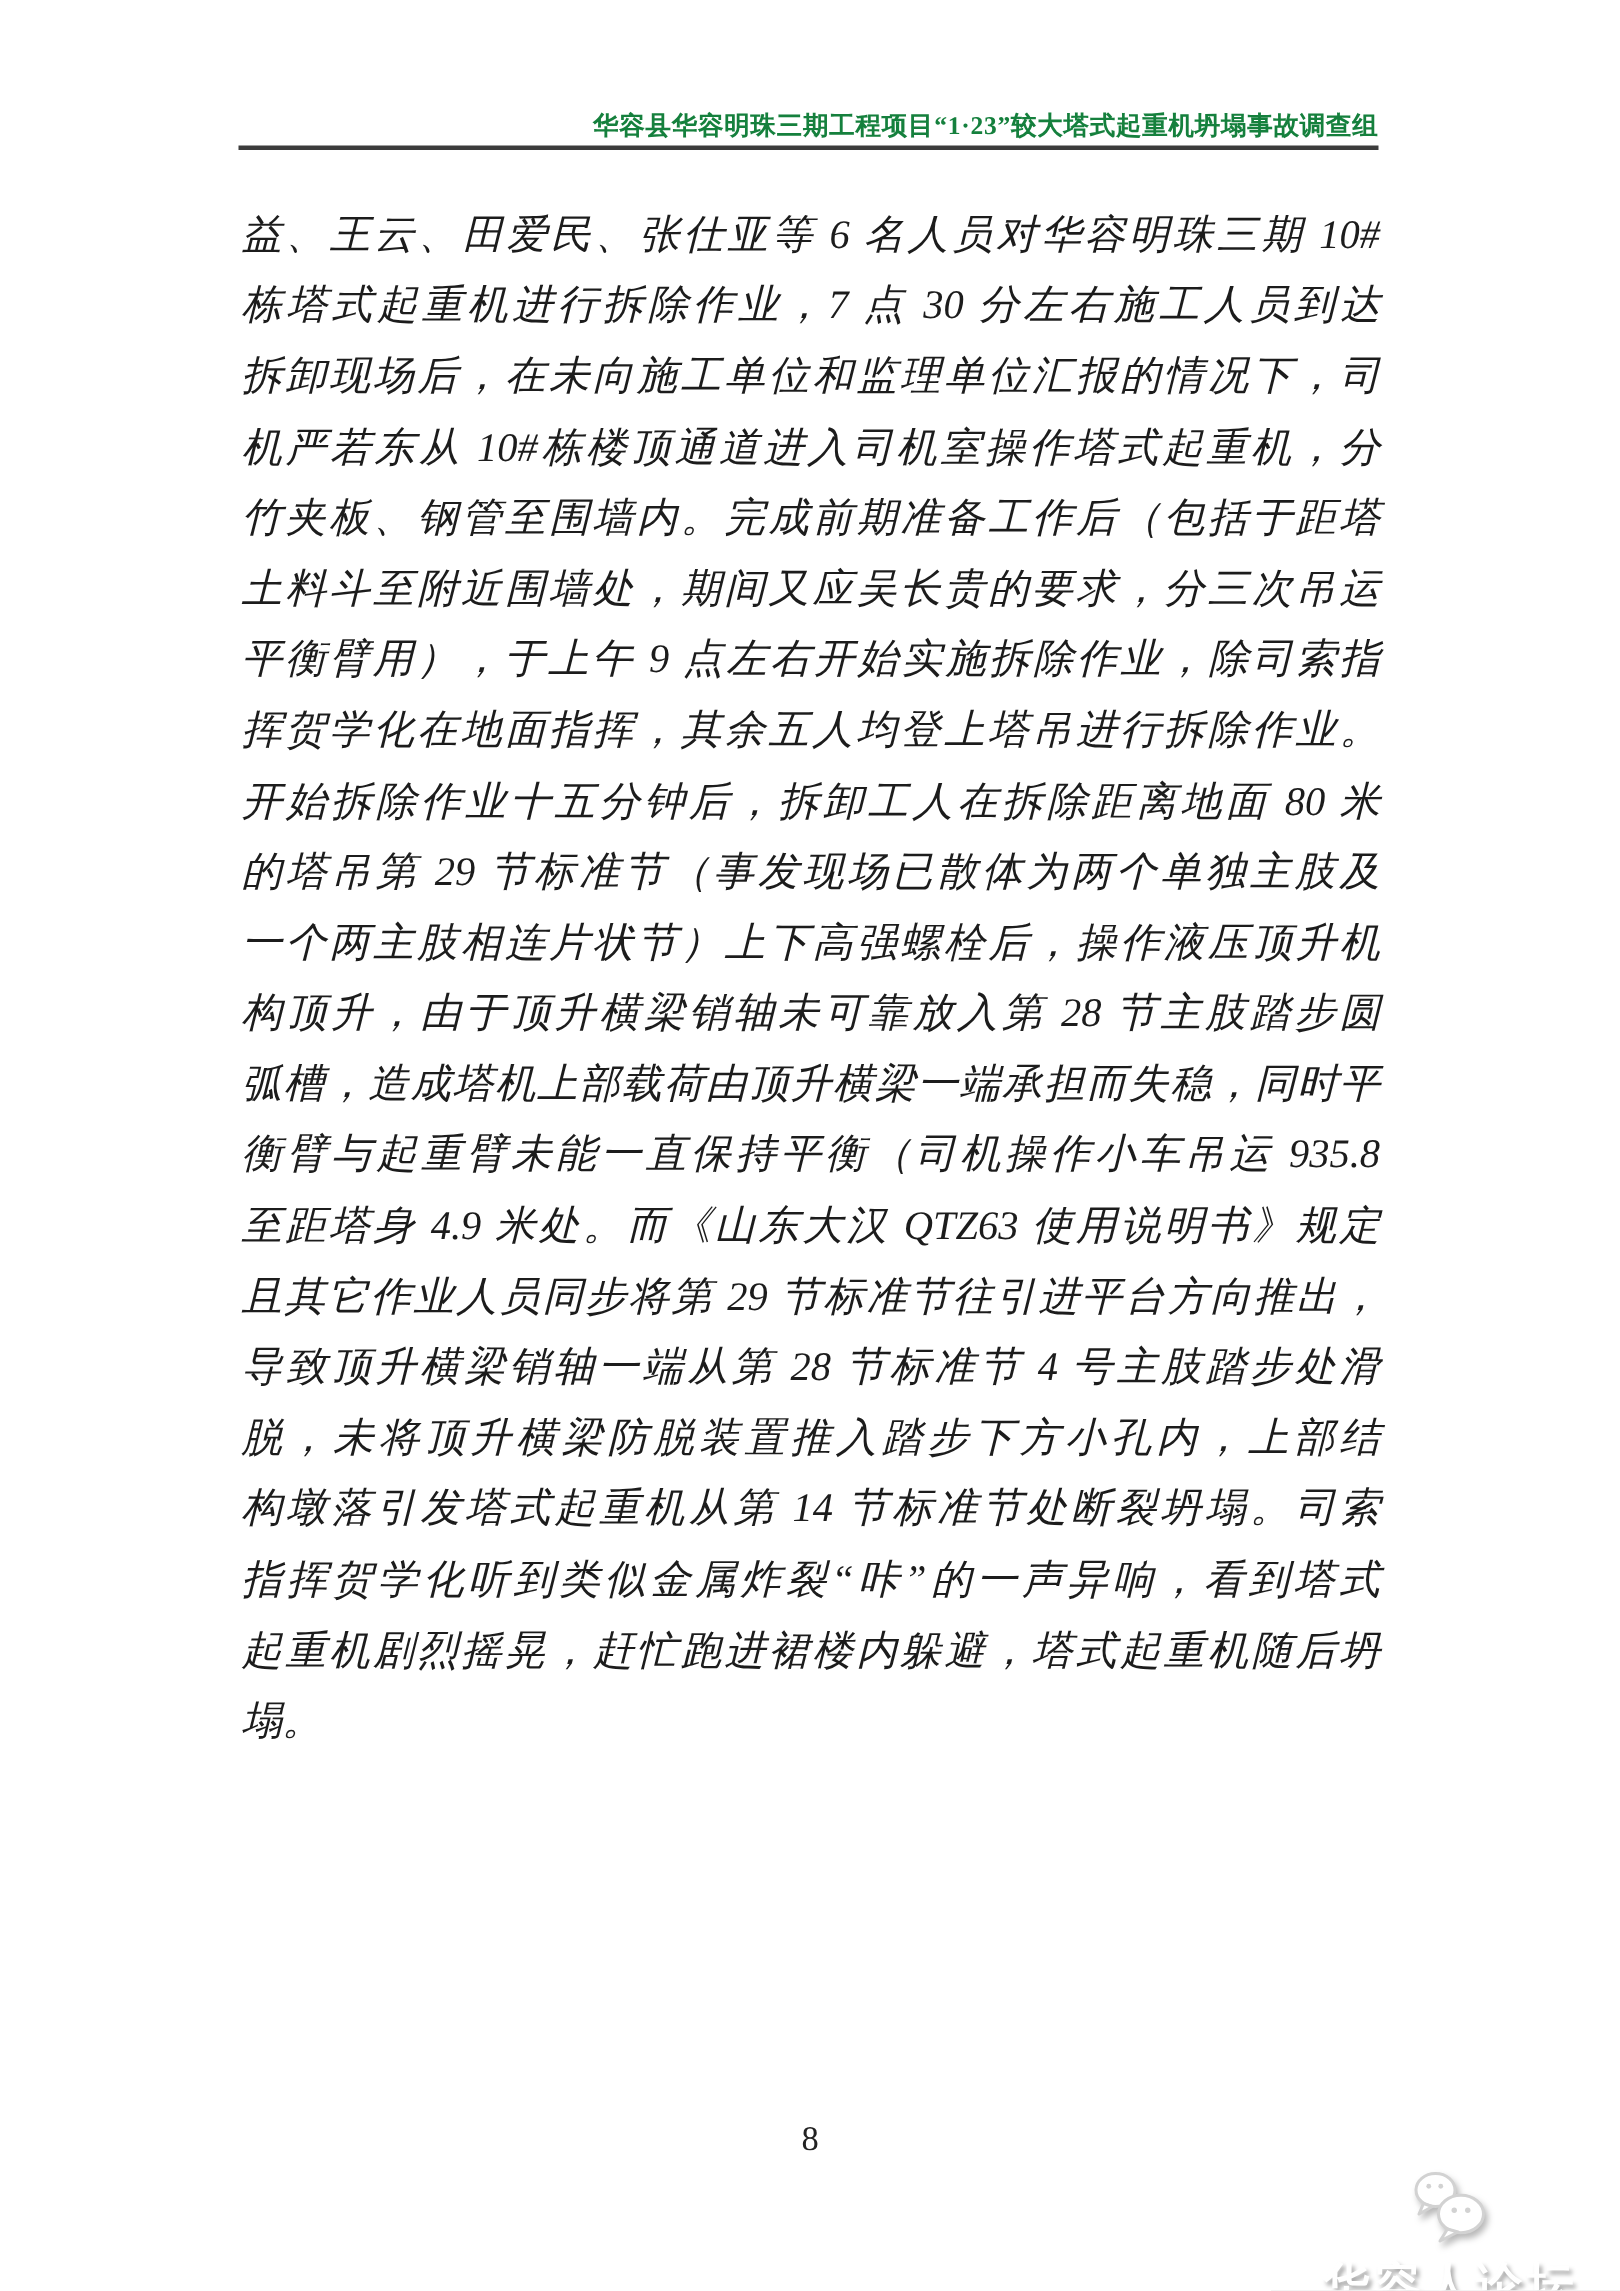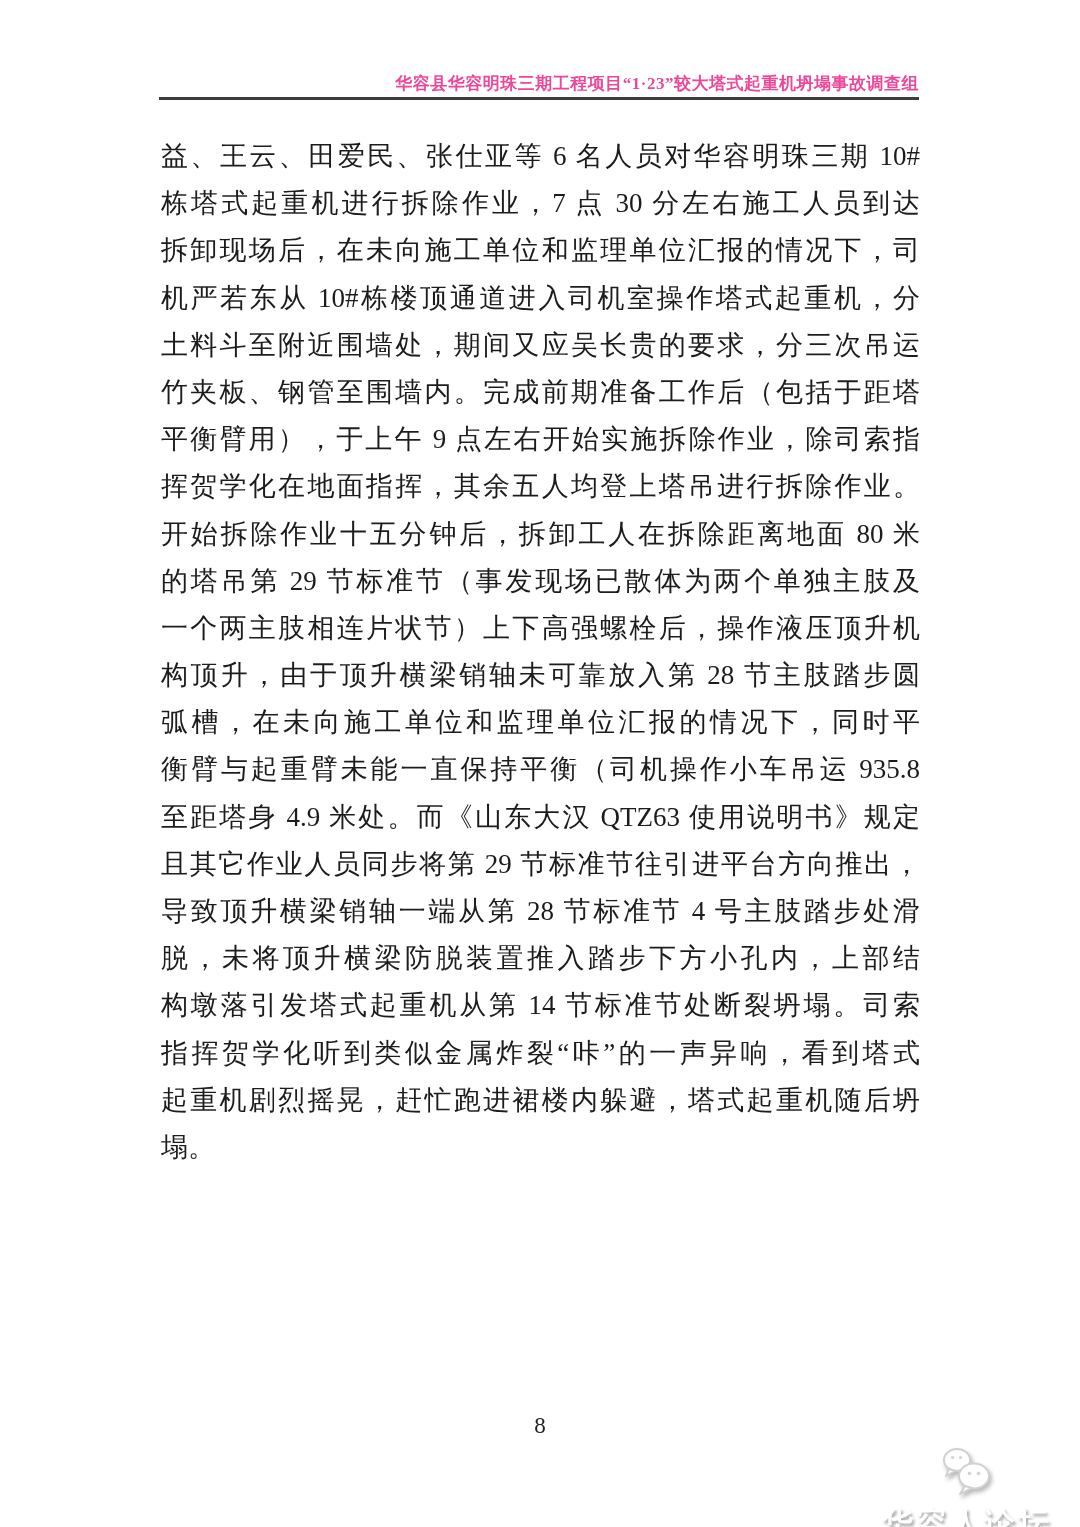--- a/index.html
+++ b/index.html
@@ -14,21 +14,21 @@
     color: #1c1c1c;
     overflow: hidden;
   }
   .header-title {
     position: absolute;
     top: 72px;
     right: 161px;
     font-size: 17px;
     font-weight: bold;
     letter-spacing: 0.5px;
-    color: #ec4899;
+    color: #15803d;
     white-space: nowrap;
   }
   .header-rule {
     position: absolute;
     top: 97px;
     left: 159px;
     width: 760px;
     height: 3px;
     background: #3c3c3c;
   }
@@ -41,20 +41,21 @@
     line-height: 47.2px;
     color: #1c1c1c;
   }
   .body-line {
     text-align: justify;
     text-align-last: justify;
     text-justify: inter-character;
     height: 47.2px;
     overflow: visible;
     white-space: normal;
+    font-style: italic;
   }
   .body-line.last-line {
     text-align-last: left;
   }
   .page-number {
     position: absolute;
     top: 1413px;
     left: 0;
     width: 100%;
     text-align: center;
@@ -91,29 +92,29 @@
 <div class="page">
 
   <div class="header-title">华容县华容明珠三期工程项目“1·23”较大塔式起重机坍塌事故调查组</div>
   <div class="header-rule"></div>
 
   <div class="body-text">
     <div class="body-line">益、王云、田爱民、张仕亚等 6 名人员对华容明珠三期 10#</div>
     <div class="body-line">栋塔式起重机进行拆除作业，7 点 30 分左右施工人员到达</div>
     <div class="body-line">拆卸现场后，在未向施工单位和监理单位汇报的情况下，司</div>
     <div class="body-line">机严若东从 10#栋楼顶通道进入司机室操作塔式起重机，分</div>
+    <div class="body-line">竹夹板、钢管至围墙内。完成前期准备工作后（包括于距塔</div>
     <div class="body-line">土料斗至附近围墙处，期间又应吴长贵的要求，分三次吊运</div>
-    <div class="body-line">竹夹板、钢管至围墙内。完成前期准备工作后（包括于距塔</div>
     <div class="body-line">平衡臂用），于上午 9 点左右开始实施拆除作业，除司索指</div>
     <div class="body-line">挥贺学化在地面指挥，其余五人均登上塔吊进行拆除作业。</div>
     <div class="body-line">开始拆除作业十五分钟后，拆卸工人在拆除距离地面 80 米</div>
     <div class="body-line">的塔吊第 29 节标准节（事发现场已散体为两个单独主肢及</div>
     <div class="body-line">一个两主肢相连片状节）上下高强螺栓后，操作液压顶升机</div>
     <div class="body-line">构顶升，由于顶升横梁销轴未可靠放入第 28 节主肢踏步圆</div>
-    <div class="body-line">弧槽，在未向施工单位和监理单位汇报的情况下，同时平</div>
+    <div class="body-line">弧槽，造成塔机上部载荷由顶升横梁一端承担而失稳，同时平</div>
     <div class="body-line">衡臂与起重臂未能一直保持平衡（司机操作小车吊运 935.8</div>
     <div class="body-line">至距塔身 4.9 米处。而《山东大汉 QTZ63 使用说明书》规定</div>
     <div class="body-line">且其它作业人员同步将第 29 节标准节往引进平台方向推出，</div>
     <div class="body-line">导致顶升横梁销轴一端从第 28 节标准节 4 号主肢踏步处滑</div>
     <div class="body-line">脱，未将顶升横梁防脱装置推入踏步下方小孔内，上部结</div>
     <div class="body-line">构墩落引发塔式起重机从第 14 节标准节处断裂坍塌。司索</div>
     <div class="body-line">指挥贺学化听到类似金属炸裂“咔”的一声异响，看到塔式</div>
     <div class="body-line">起重机剧烈摇晃，赶忙跑进裙楼内躲避，塔式起重机随后坍</div>
     <div class="body-line last-line">塌。</div>
   </div>

